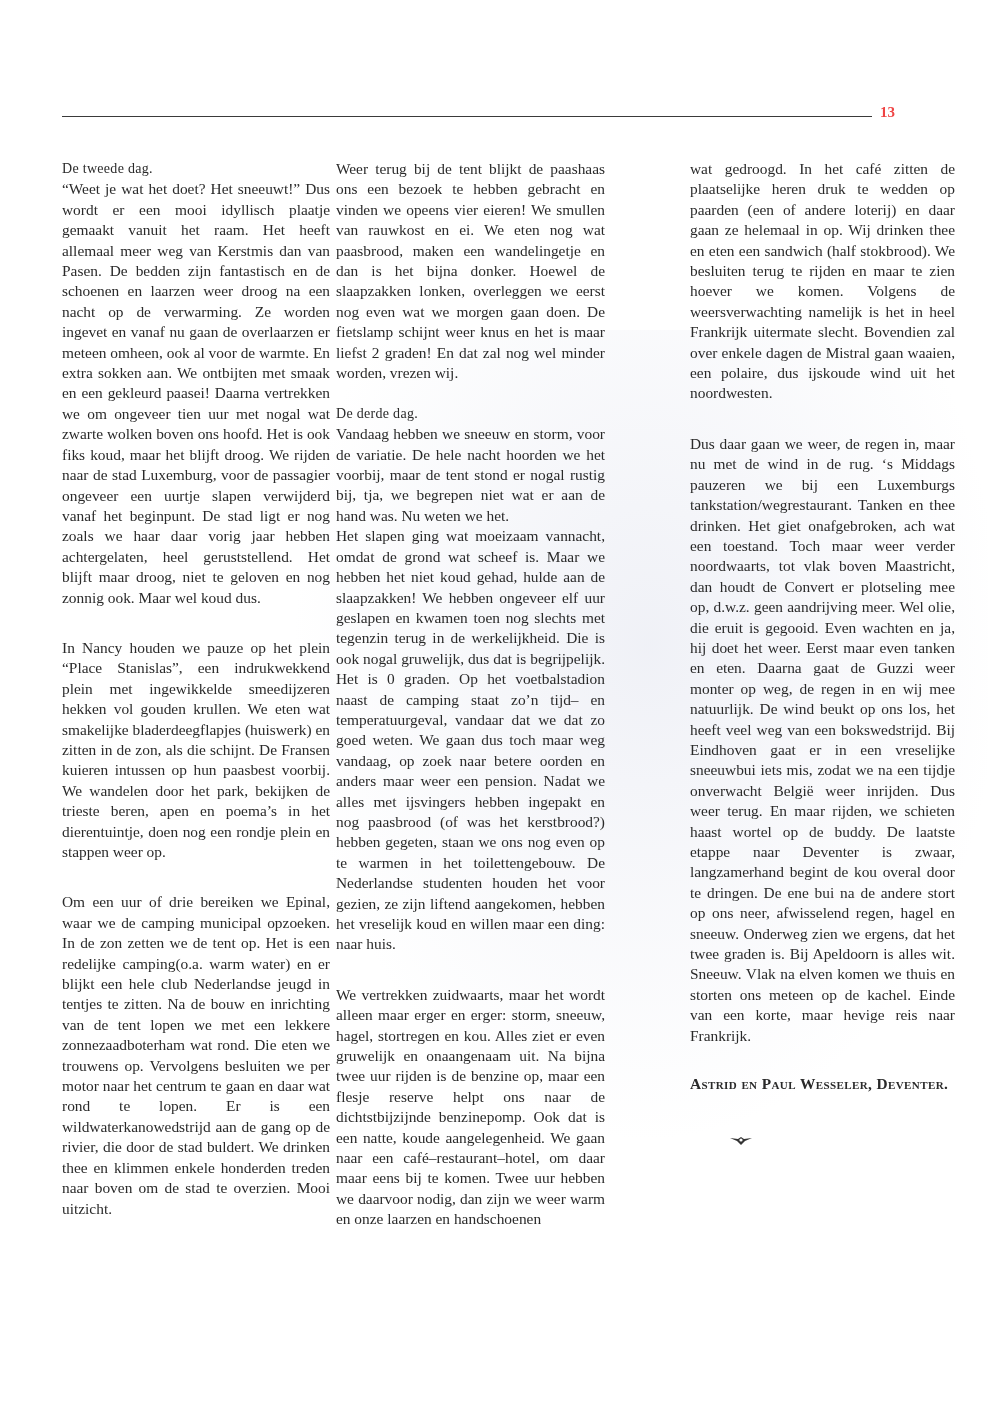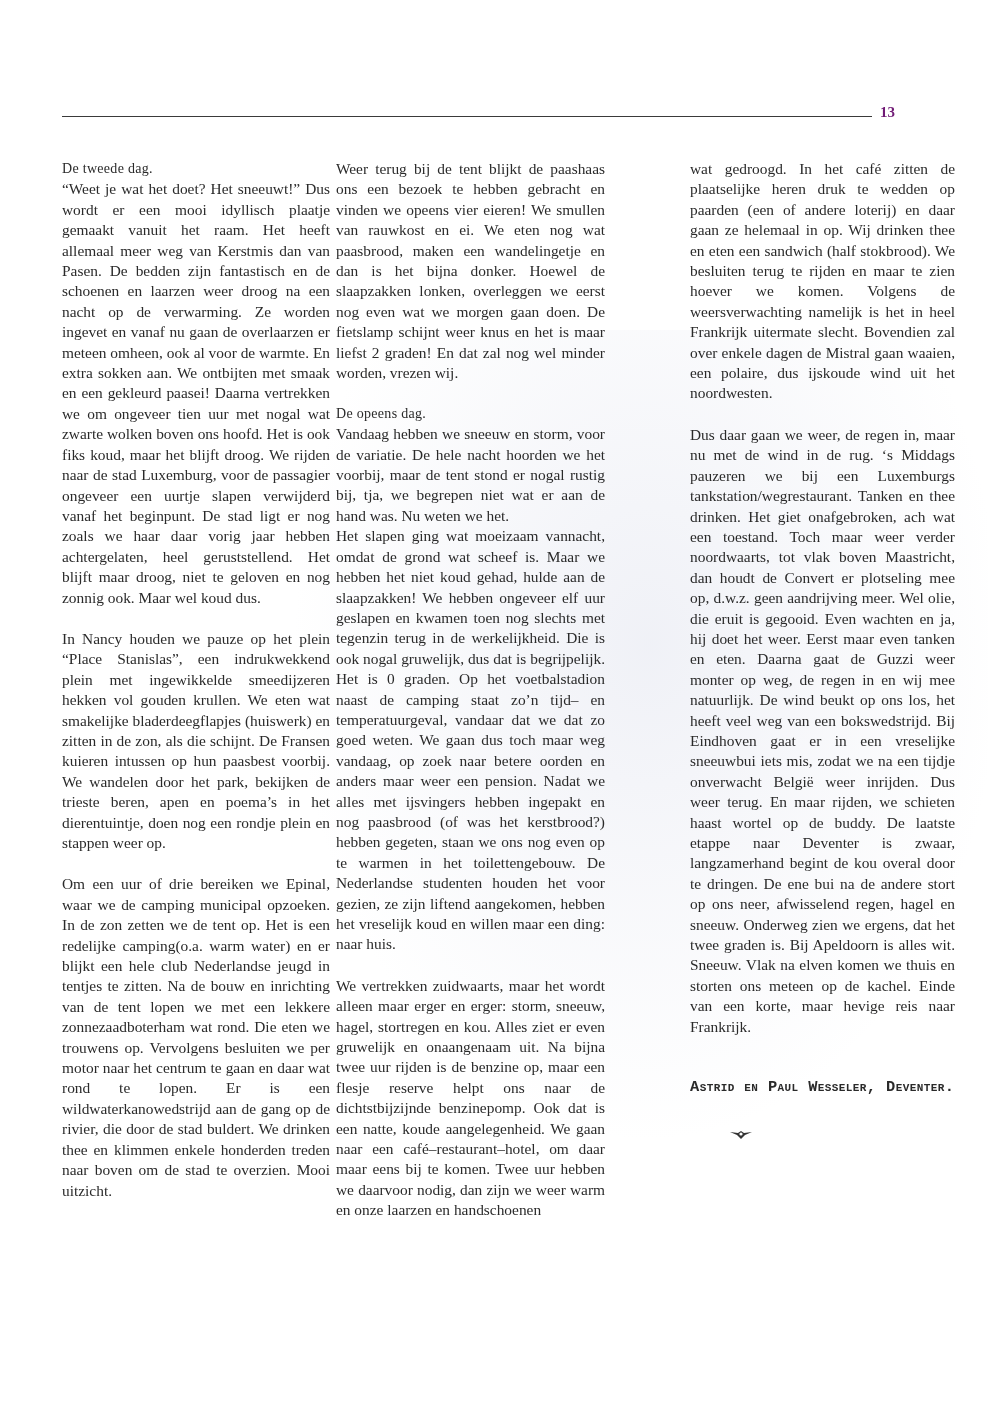--- a/index.html
+++ b/index.html
@@ -10,31 +10,31 @@
   .watermark {
     position: absolute; left: 230px; top: 330px; width: 760px; height: 900px;
     background: radial-gradient(ellipse at 55% 35%, rgba(200,205,225,0.28), rgba(255,255,255,0) 60%);
     pointer-events: none;
   }
   .header-rule {
     position: absolute; left: 62px; top: 116px; width: 810px; height: 0;
     border-top: 1px solid #3a3a3a;
   }
   .page-number {
-    position: absolute; left: 880px; top: 104px; font-size: 15px; font-weight: bold; color: #701a75;
+    position: absolute; left: 880px; top: 104px; font-size: 15px; font-weight: bold; color: #ef4444;
   }
   .col {
     position: absolute; top: 159px; font-size: 15.4px; line-height: 20.4px; text-align: justify;
     hyphens: none;
   }
   .col1 { left: 62px; width: 268px; }
   .col2 { left: 336px; width: 269px; }
   .col3 { left: 690px; width: 265px; }
   .col p { margin: 0; }
-  .col p.gap { margin-top: 21px; }
+  .col p.gap { margin-top: 30px; }
   .heading { font-weight: normal; font-size: 14px; letter-spacing: 0.3px; display: block; }
   .col2 .heading { margin-top: 20.4px; }
   .author { font-variant: small-caps; font-weight: bold; letter-spacing: 0.4px; }
   .ps { font-style: italic; }
   .ornament { display: inline-block; width: 22px; height: 10px; vertical-align: middle; margin-left: 40px; }
 </style>
 </head>
 <body>
 
 <div class="watermark"></div>
@@ -44,30 +44,30 @@
 
 <div class="col col1">
   <span class="heading">De tweede dag.</span>
   <p>“Weet je wat het doet? Het sneeuwt!” Dus wordt er een mooi idyllisch plaatje gemaakt vanuit het raam. Het heeft allemaal meer weg van Kerstmis dan van Pasen. De bedden zijn fantastisch en de schoenen en laarzen weer droog na een nacht op de verwarming. Ze worden ingevet en vanaf nu gaan de overlaarzen er meteen omheen, ook al voor de warmte. En extra sokken aan. We ontbijten met smaak en een gekleurd paasei! Daarna vertrekken we om ongeveer tien uur met nogal wat zwarte wolken boven ons hoofd. Het is ook fiks koud, maar het blijft droog. We rijden naar de stad Luxemburg, voor de passagier ongeveer een uurtje slapen verwijderd vanaf het beginpunt. De stad ligt er nog zoals we haar daar vorig jaar hebben achtergelaten, heel geruststellend. Het blijft maar droog, niet te geloven en nog zonnig ook. Maar wel koud dus.</p>
   <p class="gap">In Nancy houden we pauze op het plein “Place Stanislas”, een indrukwekkend plein met ingewikkelde smeedijzeren hekken vol gouden krullen. We eten wat smakelijke bladerdeegflapjes (huiswerk) en zitten in de zon, als die schijnt. De Fransen kuieren intussen op hun paasbest voorbij. We wandelen door het park, bekijken de trieste beren, apen en poema’s in het dierentuintje, doen nog een rondje plein en stappen weer op.</p>
   <p class="gap">Om een uur of drie bereiken we Epinal, waar we de camping municipal opzoeken. In de zon zetten we de tent op. Het is een redelijke camping(o.a. warm water) en er blijkt een hele club Nederlandse jeugd in tentjes te zitten. Na de bouw en inrichting van de tent lopen we met een lekkere zonnezaadboterham wat rond. Die eten we trouwens op. Vervolgens besluiten we per motor naar het centrum te gaan en daar wat rond te lopen. Er is een wildwaterkanowedstrijd aan de gang op de rivier, die door de stad buldert. We drinken thee en klimmen enkele honderden treden naar boven om de stad te overzien. Mooi uitzicht.</p>
 </div>
 
 <div class="col col2">
   <p>Weer terug bij de tent blijkt de paashaas ons een bezoek te hebben gebracht en vinden we opeens vier eieren! We smullen van rauwkost en ei. We eten nog wat paasbrood, maken een wandelingetje en dan is het bijna donker. Hoewel de slaapzakken lonken, overleggen we eerst nog even wat we morgen gaan doen. De fietslamp schijnt weer knus en het is maar liefst 2 graden! En dat zal nog wel minder worden, vrezen wij.</p>
-  <span class="heading">De opeens dag.</span>
+  <span class="heading">De derde dag.</span>
   <p>Vandaag hebben we sneeuw en storm, voor de variatie. De hele nacht hoorden we het voorbij, maar de tent stond er nogal rustig bij, tja, we begrepen niet wat er aan de hand was. Nu weten we het.</p>
   <p>Het slapen ging wat moeizaam vannacht, omdat de grond wat scheef is. Maar we hebben het niet koud gehad, hulde aan de slaapzakken! We hebben ongeveer elf uur geslapen en kwamen toen nog slechts met tegenzin terug in de werkelijkheid. Die is ook nogal gruwelijk, dus dat is begrijpelijk. Het is 0 graden. Op het voetbalstadion naast de camping staat zo’n tijd– en temperatuurgeval, vandaar dat we dat zo goed weten. We gaan dus toch maar weg vandaag, op zoek naar betere oorden en anders maar weer een pension. Nadat we alles met ijsvingers hebben ingepakt en nog paasbrood (of was het kerstbrood?) hebben gegeten, staan we ons nog even op te warmen in het toilettengebouw. De Nederlandse studenten houden het voor gezien, ze zijn liftend aangekomen, hebben het vreselijk koud en willen maar een ding: naar huis.</p>
   <p class="gap">We vertrekken zuidwaarts, maar het wordt alleen maar erger en erger: storm, sneeuw, hagel, stortregen en kou. Alles ziet er even gruwelijk en onaangenaam uit. Na bijna twee uur rijden is de benzine op, maar een flesje reserve helpt ons naar de dichtstbijzijnde benzinepomp. Ook dat is een natte, koude aangelegenheid. We gaan naar een café–restaurant–hotel, om daar maar eens bij te komen. Twee uur hebben we daarvoor nodig, dan zijn we weer warm en onze laarzen en handschoenen</p>
 </div>
 
 <div class="col col3">
   <p>wat gedroogd. In het café zitten de plaatselijke heren druk te wedden op paarden (een of andere loterij) en daar gaan ze helemaal in op. Wij drinken thee en eten een sandwich (half stokbrood). We besluiten terug te rijden en maar te zien hoever we komen. Volgens de weersverwachting namelijk is het in heel Frankrijk uitermate slecht. Bovendien zal over enkele dagen de Mistral gaan waaien, een polaire, dus ijskoude wind uit het noordwesten.</p>
   <p class="gap">Dus daar gaan we weer, de regen in, maar nu met de wind in de rug. ‘s Middags pauzeren we bij een Luxemburgs tankstation/wegrestaurant. Tanken en thee drinken. Het giet onafgebroken, ach wat een toestand. Toch maar weer verder noordwaarts, tot vlak boven Maastricht, dan houdt de Convert er plotseling mee op, d.w.z. geen aandrijving meer. Wel olie, die eruit is gegooid. Even wachten en ja, hij doet het weer. Eerst maar even tanken en eten. Daarna gaat de Guzzi weer monter op weg, de regen in en wij mee natuurlijk. De wind beukt op ons los, het heeft veel weg van een bokswedstrijd. Bij Eindhoven gaat er in een vreselijke sneeuwbui iets mis, zodat we na een tijdje onverwacht België weer inrijden. Dus weer terug. En maar rijden, we schieten haast wortel op de buddy. De laatste etappe naar Deventer is zwaar, langzamerhand begint de kou overal door te dringen. De ene bui na de andere stort op ons neer, afwisselend regen, hagel en sneeuw. Onderweg zien we ergens, dat het twee graden is. Bij Apeldoorn is alles wit. Sneeuw. Vlak na elven komen we thuis en storten ons meteen op de kachel. Einde van een korte, maar hevige reis naar Frankrijk.</p>
-  <p class="gap author" style="margin-top:40px;font-family:Liberation Mono, monospace;">Astrid en Paul Wesseler, Deventer.</p>
+  <p class="gap author" style="margin-top:28px;">Astrid en Paul Wesseler, Deventer.</p>
   <p class="gap ps">
     <span class="ornament">
       <svg width="22" height="10" viewBox="0 0 22 10">
         <path d="M0 2 L8 3 L11 1 L14 3 L22 2 L15 5 L11 9 L7 5 Z" fill="#333"></path>
         <circle cx="11" cy="4" r="1.6" fill="#fff"></circle>
       </svg>
     </span>
   </p>
 </div>
 

